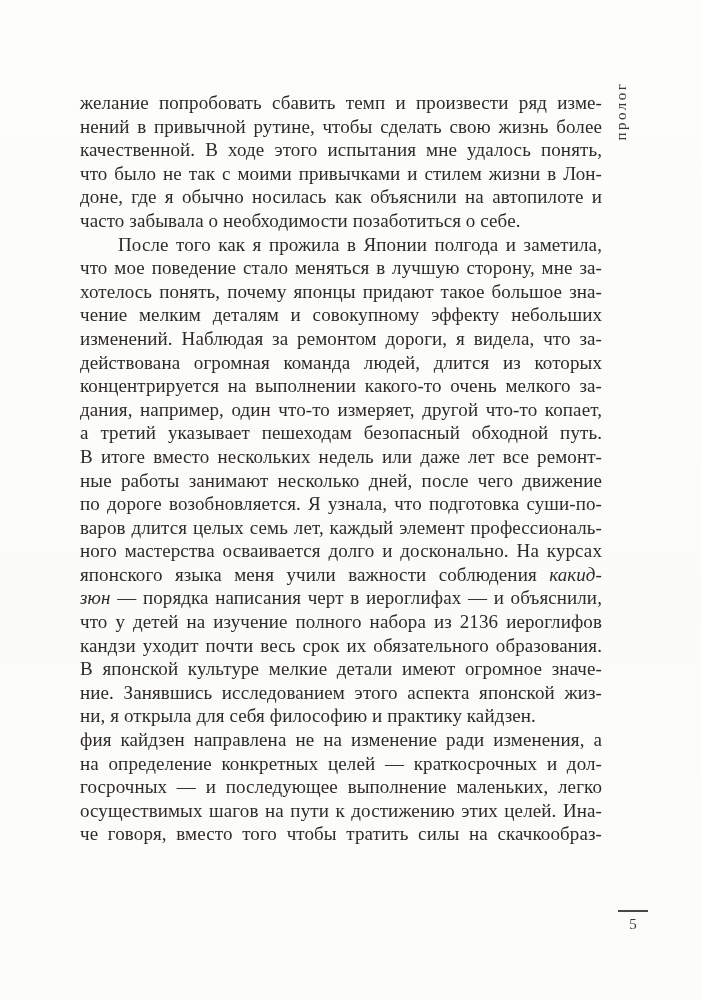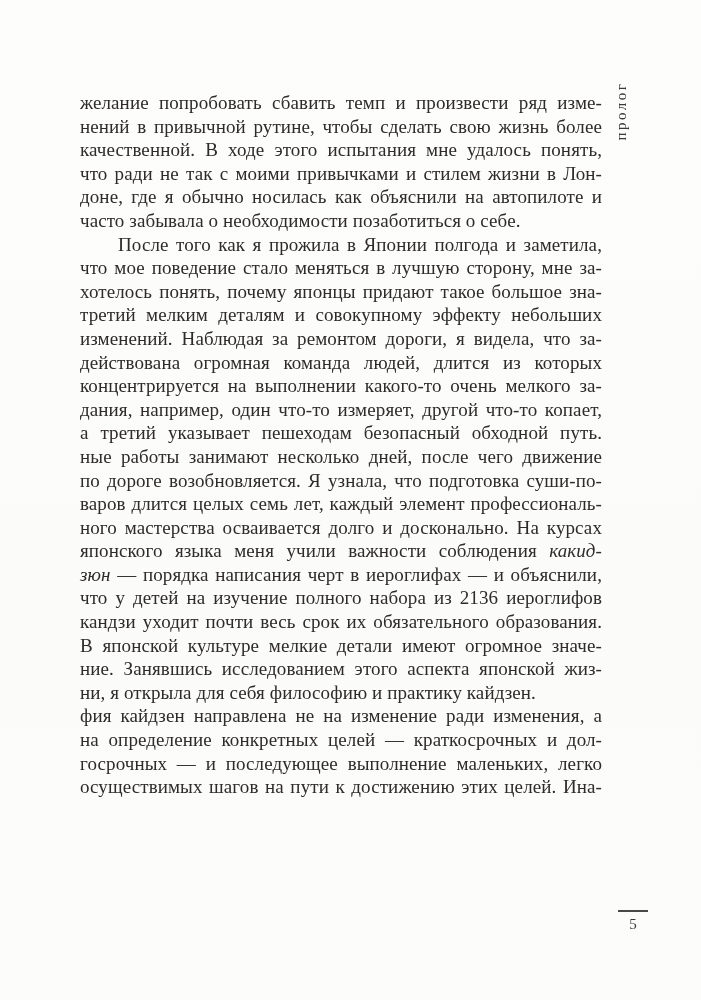--- a/index.html
+++ b/index.html
@@ -80,50 +80,52 @@
 
   <div class="running-head">
     <span>пролог</span>
   </div>
 
   <div class="body-text">
       <div class="paragraph">
         <div class="line">желание попробовать сбавить темп и произвести ряд изме-</div>
         <div class="line">нений в привычной рутине, чтобы сделать свою жизнь более</div>
         <div class="line">качественной. В ходе этого испытания мне удалось понять,</div>
-        <div class="line">что ради не так с моими привычками и стилем жизни в Лон-</div>
+        <div class="line">что было не так с моими привычками и стилем жизни в Лон-</div>
         <div class="line">доне, где я обычно носилась как объяснили на автопилоте и</div>
         <div class="line no-justify">часто забывала о необходимости позаботиться о себе.</div>
       </div>
       <div class="paragraph">
         <div class="line indent">После того как я прожила в Японии полгода и заметила,</div>
         <div class="line">что мое поведение стало меняться в лучшую сторону, мне за-</div>
         <div class="line">хотелось понять, почему японцы придают такое большое зна-</div>
-        <div class="line">третий мелким деталям и совокупному эффекту небольших</div>
+        <div class="line">чение мелким деталям и совокупному эффекту небольших</div>
         <div class="line">изменений. Наблюдая за ремонтом дороги, я видела, что за-</div>
         <div class="line">действована огромная команда людей, длится из которых</div>
         <div class="line">концентрируется на выполнении какого-то очень мелкого за-</div>
         <div class="line">дания, например, один что-то измеряет, другой что-то копает,</div>
         <div class="line">а третий указывает пешеходам безопасный обходной путь.</div>
+        <div class="line">В итоге вместо нескольких недель или даже лет все ремонт-</div>
         <div class="line">ные работы занимают несколько дней, после чего движение</div>
         <div class="line">по дороге возобновляется. Я узнала, что подготовка суши-по-</div>
         <div class="line">варов длится целых семь лет, каждый элемент профессиональ-</div>
         <div class="line">ного мастерства осваивается долго и досконально. На курсах</div>
         <div class="line">японского языка меня учили важности соблюдения <em>какид-</em></div>
         <div class="line"><em>зюн</em> — порядка написания черт в иероглифах — и объяснили,</div>
         <div class="line">что у детей на изучение полного набора из 2136 иероглифов</div>
         <div class="line">кандзи уходит почти весь срок их обязательного образования.</div>
         <div class="line">В японской культуре мелкие детали имеют огромное значе-</div>
         <div class="line">ние. Занявшись исследованием этого аспекта японской жиз-</div>
         <div class="line no-justify">ни, я открыла для себя философию и практику кайдзен.</div>
       </div>
       <div class="paragraph">
         <div class="line">фия кайдзен направлена не на изменение ради изменения, а</div>
         <div class="line">на определение конкретных целей — краткосрочных и дол-</div>
         <div class="line">госрочных — и последующее выполнение маленьких, легко</div>
         <div class="line">осуществимых шагов на пути к достижению этих целей. Ина-</div>
+        <div class="line">че говоря, вместо того чтобы тратить силы на скачкообраз-</div>
       </div>
     </div>
 
   <div class="footer-rule"></div>
   <div class="page-number">5</div>
 
 </div>
 
 </body></html>

